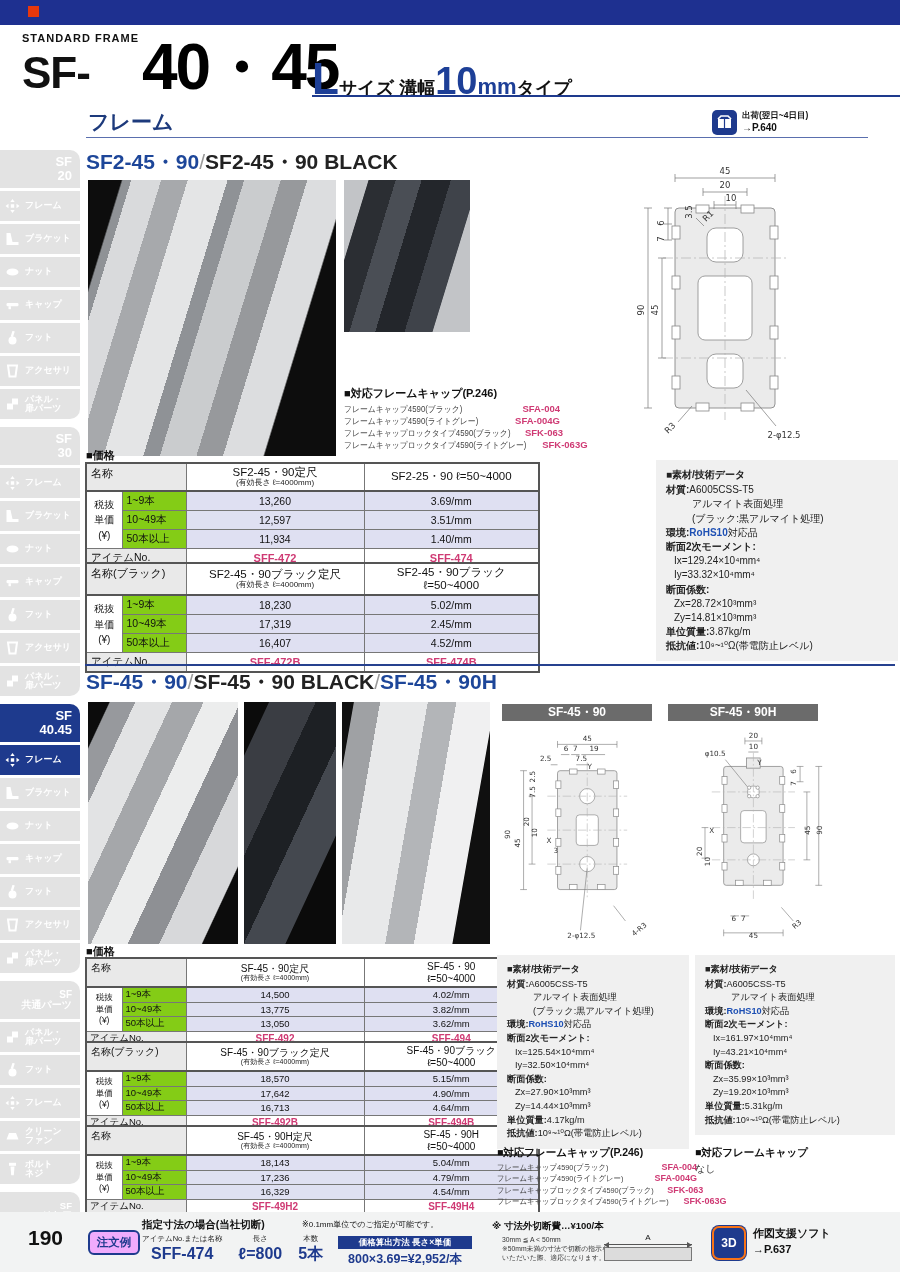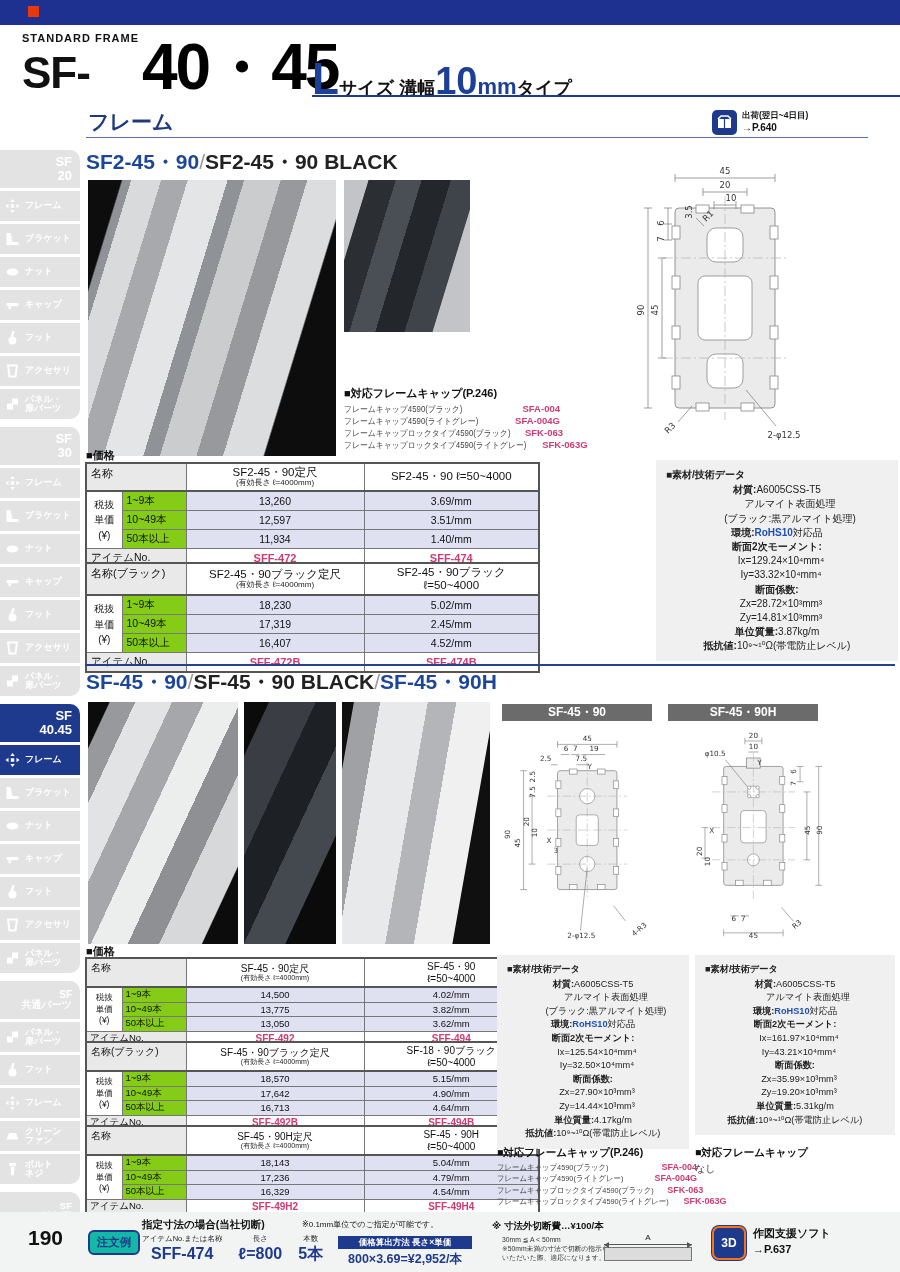--- a/index.html
+++ b/index.html
@@ -74,21 +74,21 @@
   table.price.sm{font-size:9.5px;}
   table.price.sm td{height:13.5px;padding:0 3px;}
   table.price.sm .th-col .tt{font-size:10px;}
   table.price.sm .th-col .ts{font-size:7px;}
   table.price.sm .th-name{font-size:10px;}
   table.price.sm .plab{font-size:8.5px;line-height:1.35;}
   table.price.sm tr.item .code{font-size:10px;}
 
   
   .tech{position:absolute;background:#f0f0f0;padding:8px 10px;color:#222;}
-  .tech .row{white-space:nowrap;text-align:center;}
+  .tech .row{white-space:nowrap;}
   .tech .tt{font-weight:bold;margin-bottom:1px;}
   .tech .b{font-weight:bold;}
   .tech .hl{font-weight:bold;color:#1e50b4;}
   .tech .ind{padding-left:26px;}
   .tech .ind2{padding-left:8px;}
   .tech1{font-size:10px;line-height:1.42;width:222px;}
   .techsm{font-size:9.2px;line-height:1.48;}
 
   
   .draw{position:absolute;}
@@ -96,21 +96,21 @@
   .pf{fill:#ebebeb;stroke:#888;stroke-width:0.9;}
   .wh{fill:#fff;stroke:#888;stroke-width:0.8;}
   .cl{stroke:#b3b3b3;stroke-width:0.7;fill:none;stroke-dasharray:10 3 2 3;}
   .dl{stroke:#777;stroke-width:0.7;fill:none;}
   .dhead{position:absolute;height:17px;line-height:17px;background:#6b6b6b;color:#fff;font-weight:bold;font-size:12px;text-align:center;width:150px;}
   .divider{position:absolute;left:85px;top:664px;width:810px;height:2px;background:#26418f;}
 
   
   .footer{position:absolute;left:0;top:1212px;width:900px;height:60px;background:#f2f3f3;}
   .pgnum{position:absolute;left:28px;top:14px;font-size:21px;font-weight:bold;color:#111;}
-  .pill{position:absolute;left:88px;top:18px;width:48px;height:21px;border:2px solid #1e3a8d;border-radius:6px;color:#1e3a8d;font-size:11.5px;font-weight:bold;display:flex;align-items:center;justify-content:center;background:#14b8a6;}
+  .pill{position:absolute;left:88px;top:18px;width:48px;height:21px;border:2px solid #1e3a8d;border-radius:6px;color:#1e3a8d;font-size:11.5px;font-weight:bold;display:flex;align-items:center;justify-content:center;background:#f0abfc;}
   .cut-title{position:absolute;left:142px;top:6px;font-size:10.5px;font-weight:bold;}
   .ordcols{position:absolute;left:142px;top:22px;display:flex;gap:16px;}
   .oc .ol{font-size:7.5px;color:#222;text-align:center;}
   .oc .ov{font-size:16px;font-weight:bold;color:#1e3a8d;text-align:center;line-height:1.2;}
   .fnote{position:absolute;left:302px;top:7px;font-size:8px;color:#111;font-weight:normal;}
   .calcbar{position:absolute;left:338px;top:24px;width:134px;height:13px;background:#1e3a8d;color:#fff;font-size:8.5px;font-weight:bold;text-align:center;line-height:13px;}
   .calcval{position:absolute;left:330px;top:39px;width:150px;text-align:center;font-size:12.5px;font-weight:bold;color:#1e3a8d;}
   .fee-title{position:absolute;left:492px;top:8px;font-size:9.5px;font-weight:bold;}
   .fee-lines{position:absolute;left:502px;top:24px;font-size:6.8px;color:#333;line-height:1.3;}
   .fd{position:absolute;left:604px;top:22px;width:88px;}
@@ -438,21 +438,21 @@
         <col style="width:175px">
       </colgroup>
     <tbody>
         <tr class="head">
       <td class="th-name" colspan="2">名称</td>
       <td class="th-col">
             <div class="tt">SF2-45・90定尺</div>
             <div class="ts">(有効長さ ℓ=4000mm)</div>
           </td>
       <td class="th-col">
-            <div class="tt">SF2-45・90 ℓ=50~4000</div>
+            <div class="tt">SF2-25・90 ℓ=50~4000</div>
             <div class="ts"></div>
           </td>
     </tr>
     <tr>
       <td class="plab" rowspan="3">税抜
 単価
 (¥)</td>
       <td class="qty">1~9本</td>
       <td class="val">13,260</td>
       <td class="val">3.69/mm</td>
@@ -710,21 +710,21 @@
         <col style="width:175px">
       </colgroup>
     <tbody>
         <tr class="head">
       <td class="th-name" colspan="2">名称(ブラック)</td>
       <td class="th-col">
             <div class="tt">SF-45・90ブラック定尺</div>
             <div class="ts">(有効長さ ℓ=4000mm)</div>
           </td>
       <td class="th-col">
-            <div class="tt">SF-18・90ブラック</div>
+            <div class="tt">SF-45・90ブラック</div>
             <div class="tt">ℓ=50~4000</div>
           </td>
     </tr>
     <tr>
       <td class="plab" rowspan="3">税抜
 単価
 (¥)</td>
       <td class="qty">1~9本</td>
           <td class="val">18,570</td>
           <td class="val">5.15/mm</td>

